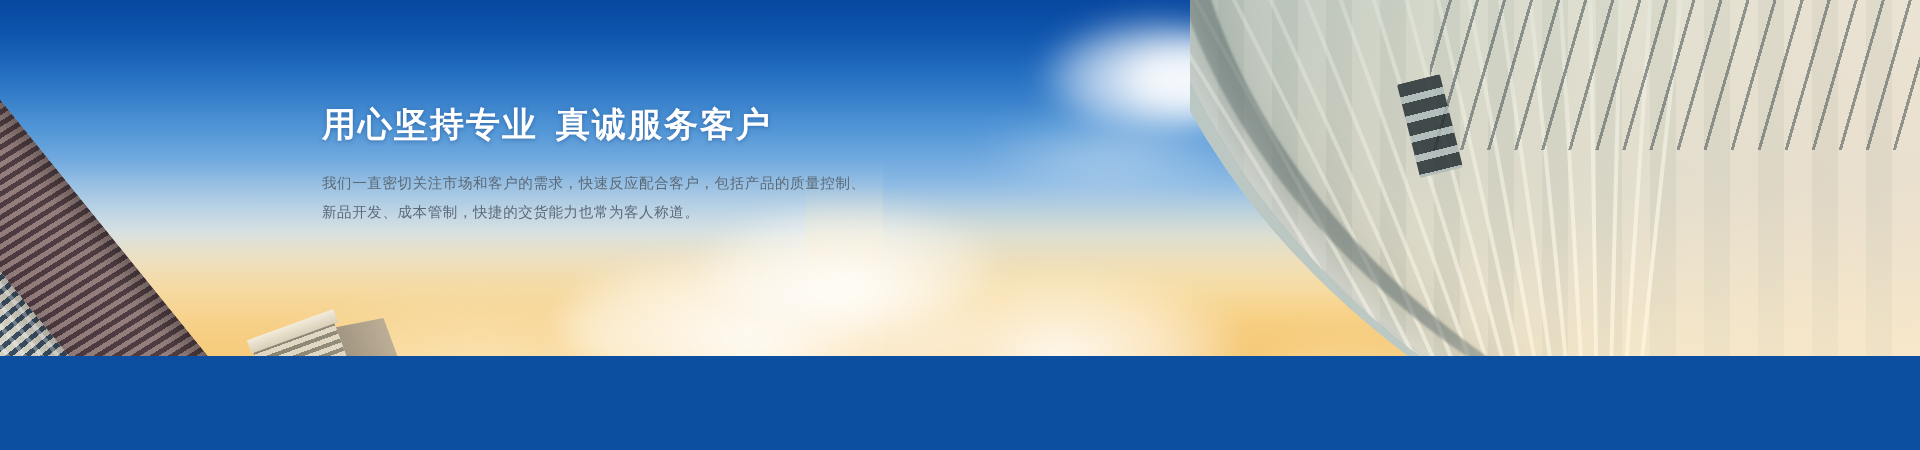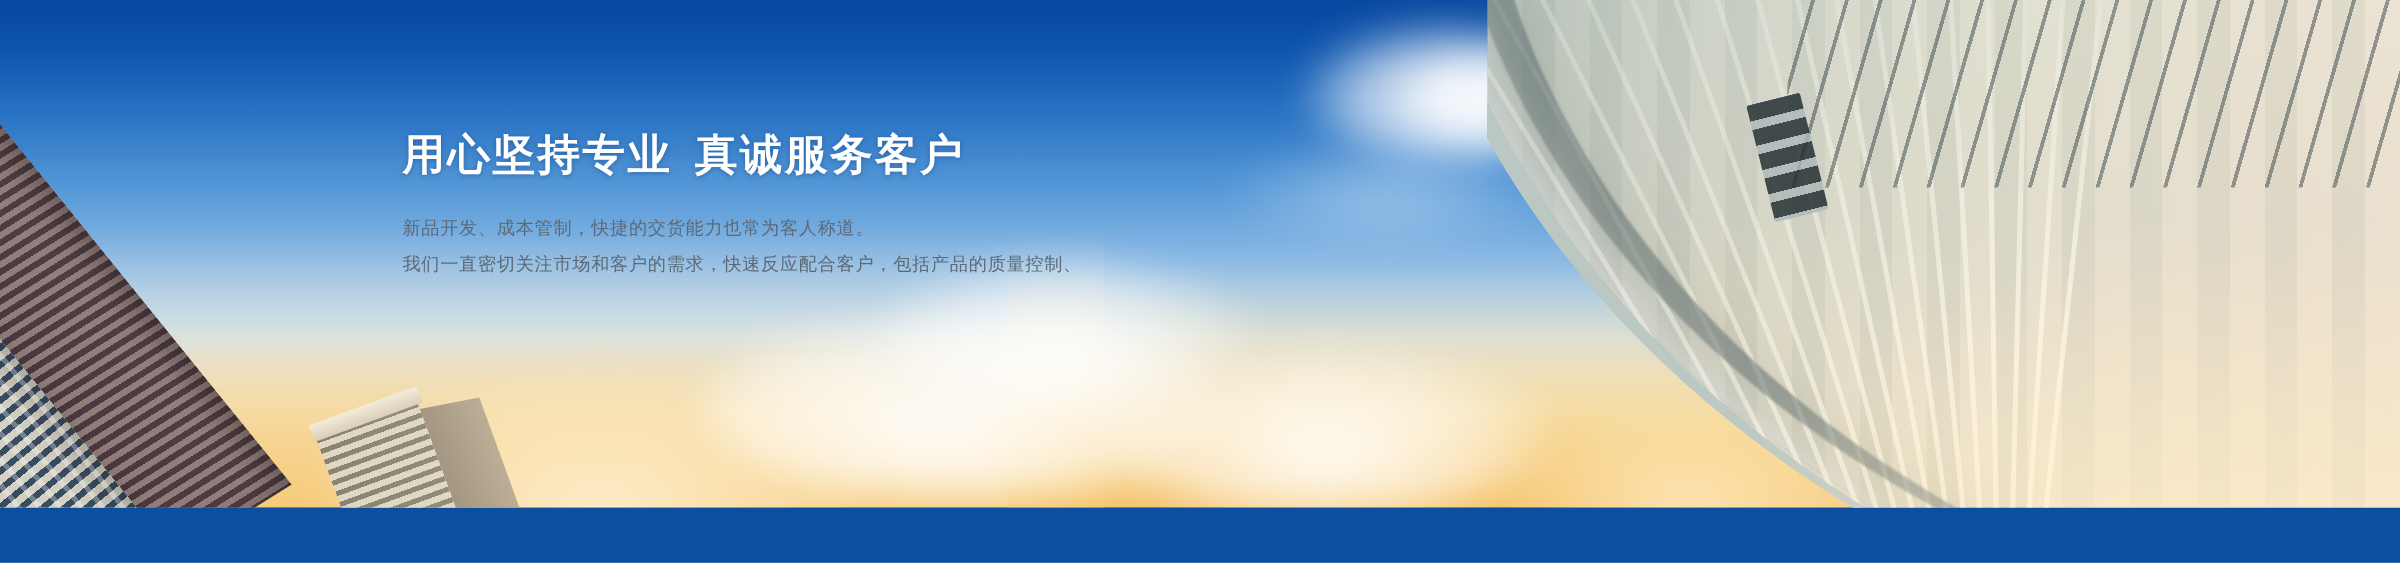--- a/index.html
+++ b/index.html
@@ -1,20 +1,20 @@
 <!DOCTYPE html>
 <html><head>
 <meta charset="utf-8">
 <style>
   * { margin:0; padding:0; box-sizing:border-box; }
   html,body { width:1920px; height:450px; overflow:hidden; background:#0c4ea0; }
   body { font-family:"DejaVu Sans","Liberation Sans",sans-serif; }
 
   #banner {
-    position:relative; width:1920px; height:406px; overflow:hidden;
+    position:relative; width:1920px; height:356px; overflow:hidden;
   }
 
   
   .sky {
     position:absolute; inset:0;
     background:
       linear-gradient(to bottom,
         #0b56b4 0%,
         #1563bd 10%,
         #2d79c9 22%,
@@ -304,18 +304,18 @@
     <div class="tr-dark-rim"></div>
     <div class="tr-edge"></div>
     <div class="tr-topfins"></div>
     <div class="tr-windowsdark"></div>
     <div class="tr-glow"></div>
   </div>
 
   <div class="text-block">
     <div class="headline"><span>用心坚持专业</span><span class="gap"></span><span>真诚服务客户</span></div>
     <div class="body-lines">
+      <div class="body-line">我们一直密切关注市场和客户的需求，快速反应配合客户，包括产品的质量控制、</div>
       <div class="body-line">新品开发、成本管制，快捷的交货能力也常为客人称道。</div>
-      <div class="body-line">我们一直密切关注市场和客户的需求，快速反应配合客户，包括产品的质量控制、</div>
     </div>
   </div>
 
 </div>
 
 </body></html>

